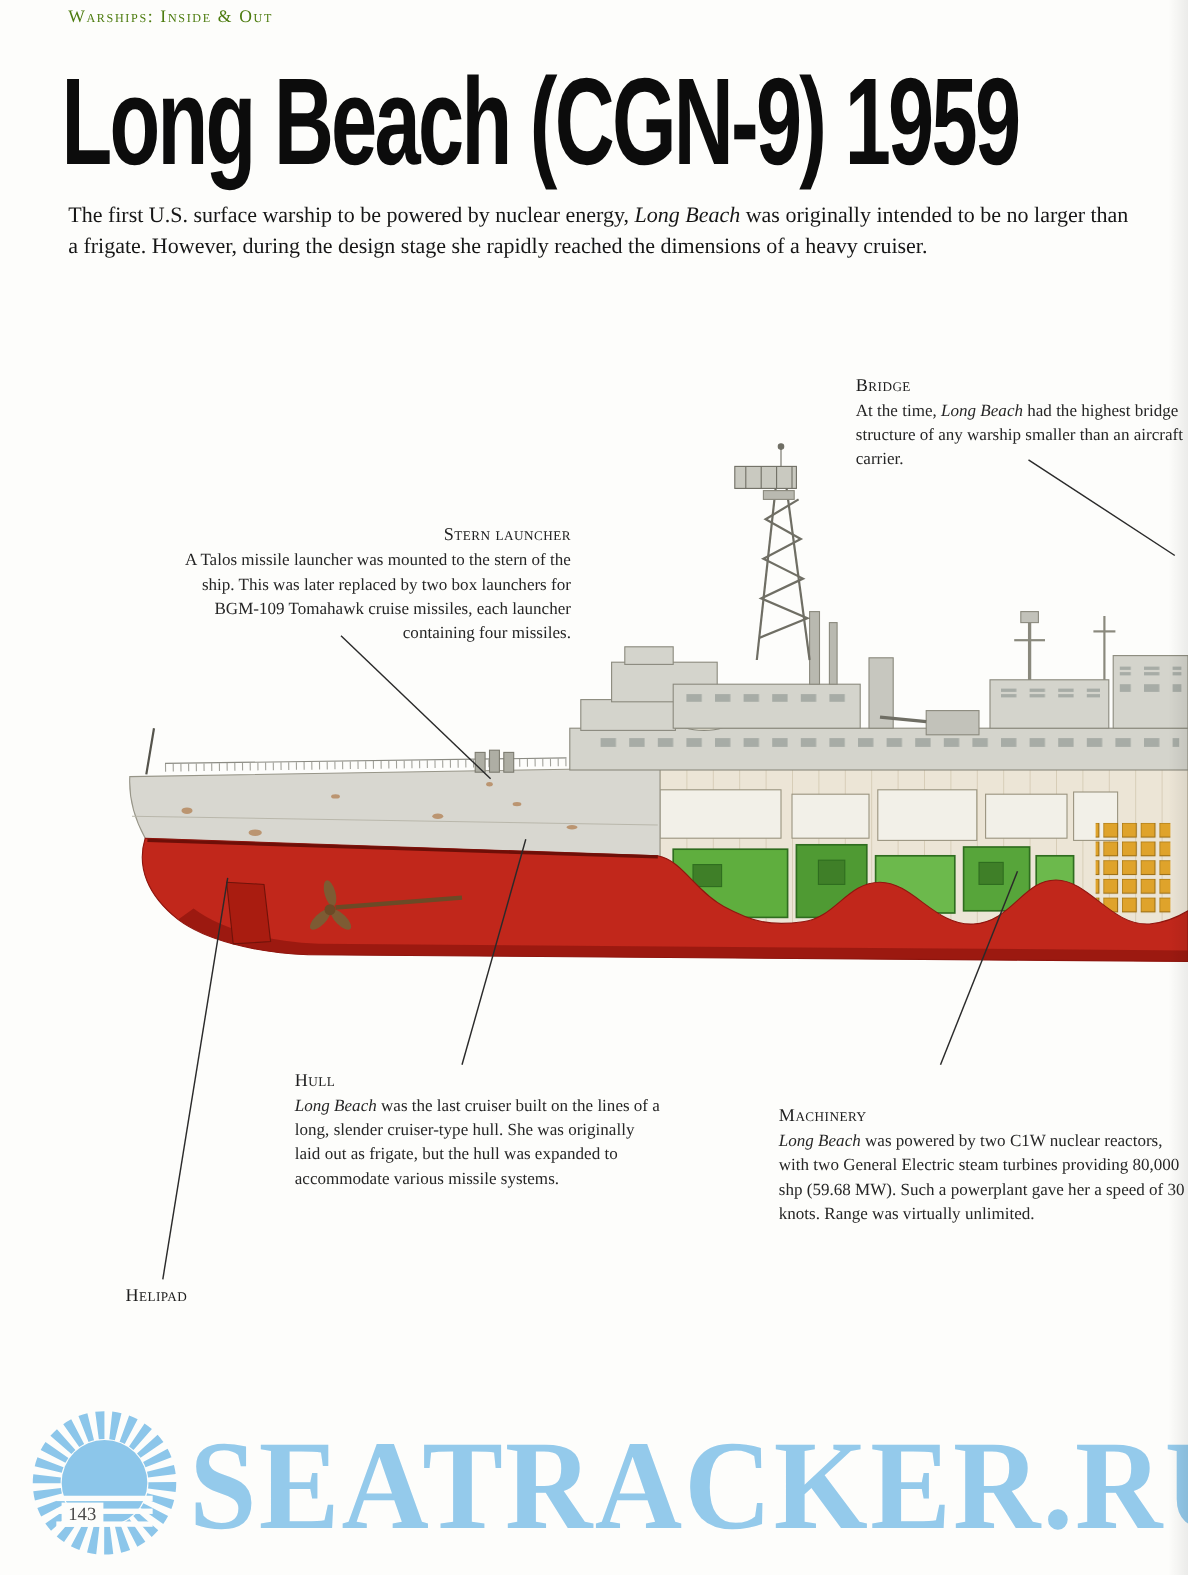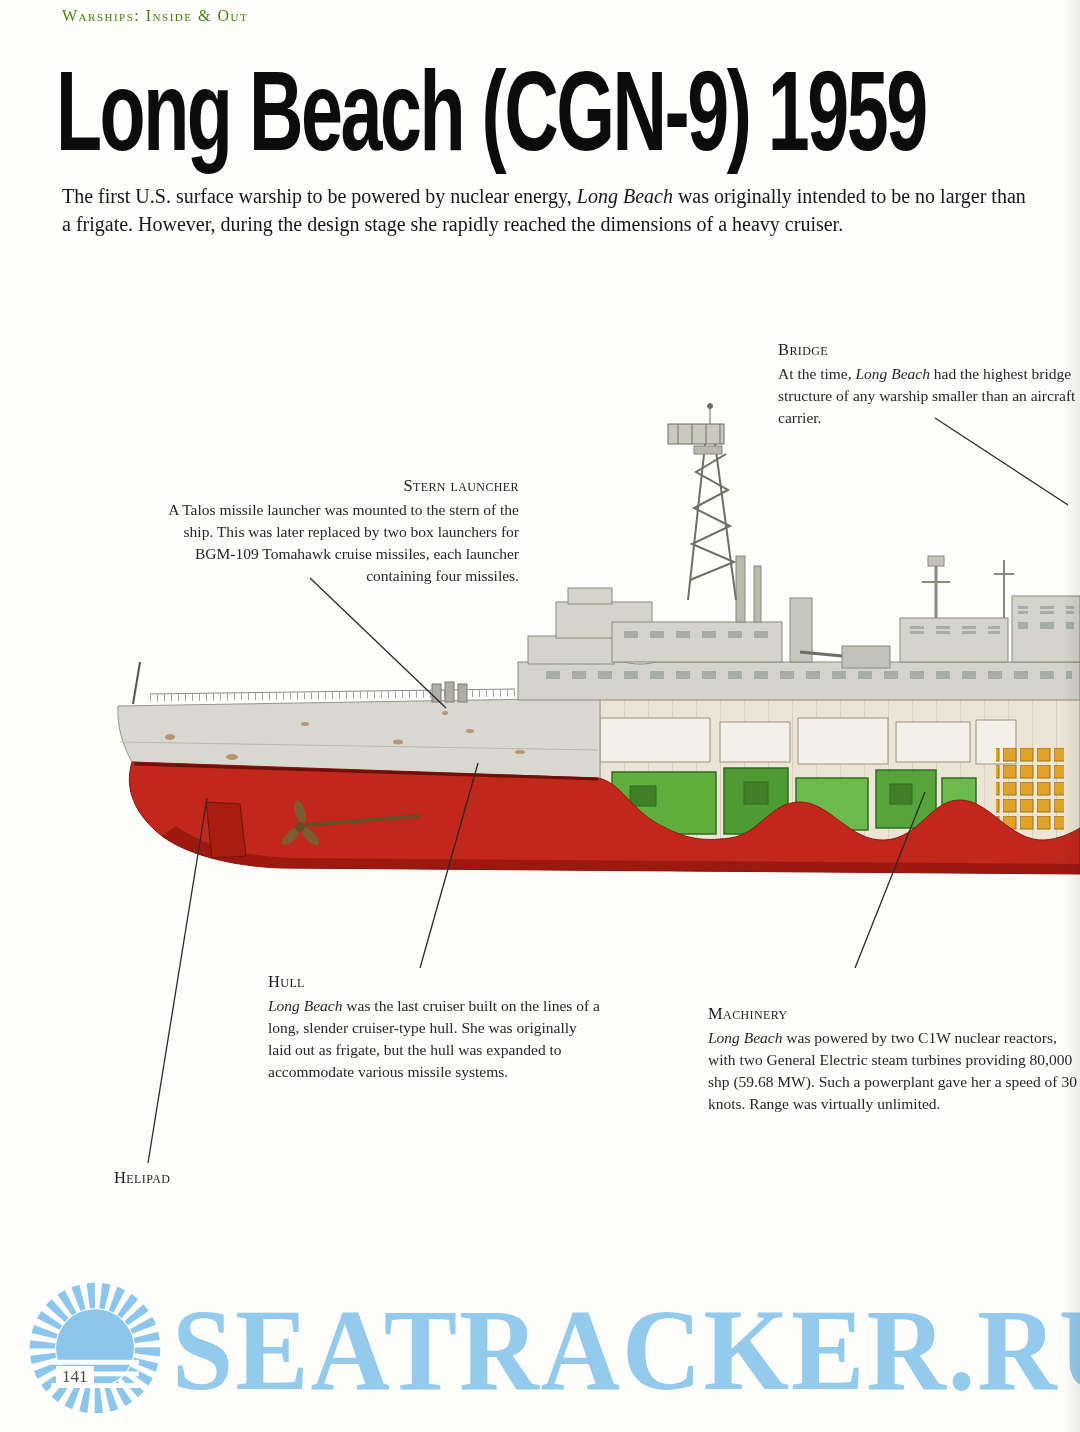--- a/index.html
+++ b/index.html
@@ -251,15 +251,15 @@
   <svg class="sun" width="146" height="146" viewBox="0 0 150 150">
     <circle cx="75" cy="72" r="54" fill="none" stroke="var(--wm-color, #8cc6ea)" stroke-width="26" stroke-dasharray="7 6"></circle>
     <circle cx="75" cy="72" r="40" fill="var(--wm-color, #8cc6ea)"></circle>
     <rect x="30" y="84" width="90" height="5" fill="#fdfdfb"></rect>
     <rect x="30" y="96" width="90" height="5" fill="#fdfdfb"></rect>
     <rect x="30" y="108" width="90" height="5" fill="#fdfdfb"></rect>
   </svg>
   <div class="watermark-text">SEATRACKER.RU</div>
 </div>
 
-<div class="page-number">141</div>
+<div class="page-number">143</div>
 
 <div class="edge-shade"></div>
 
 </body></html>

